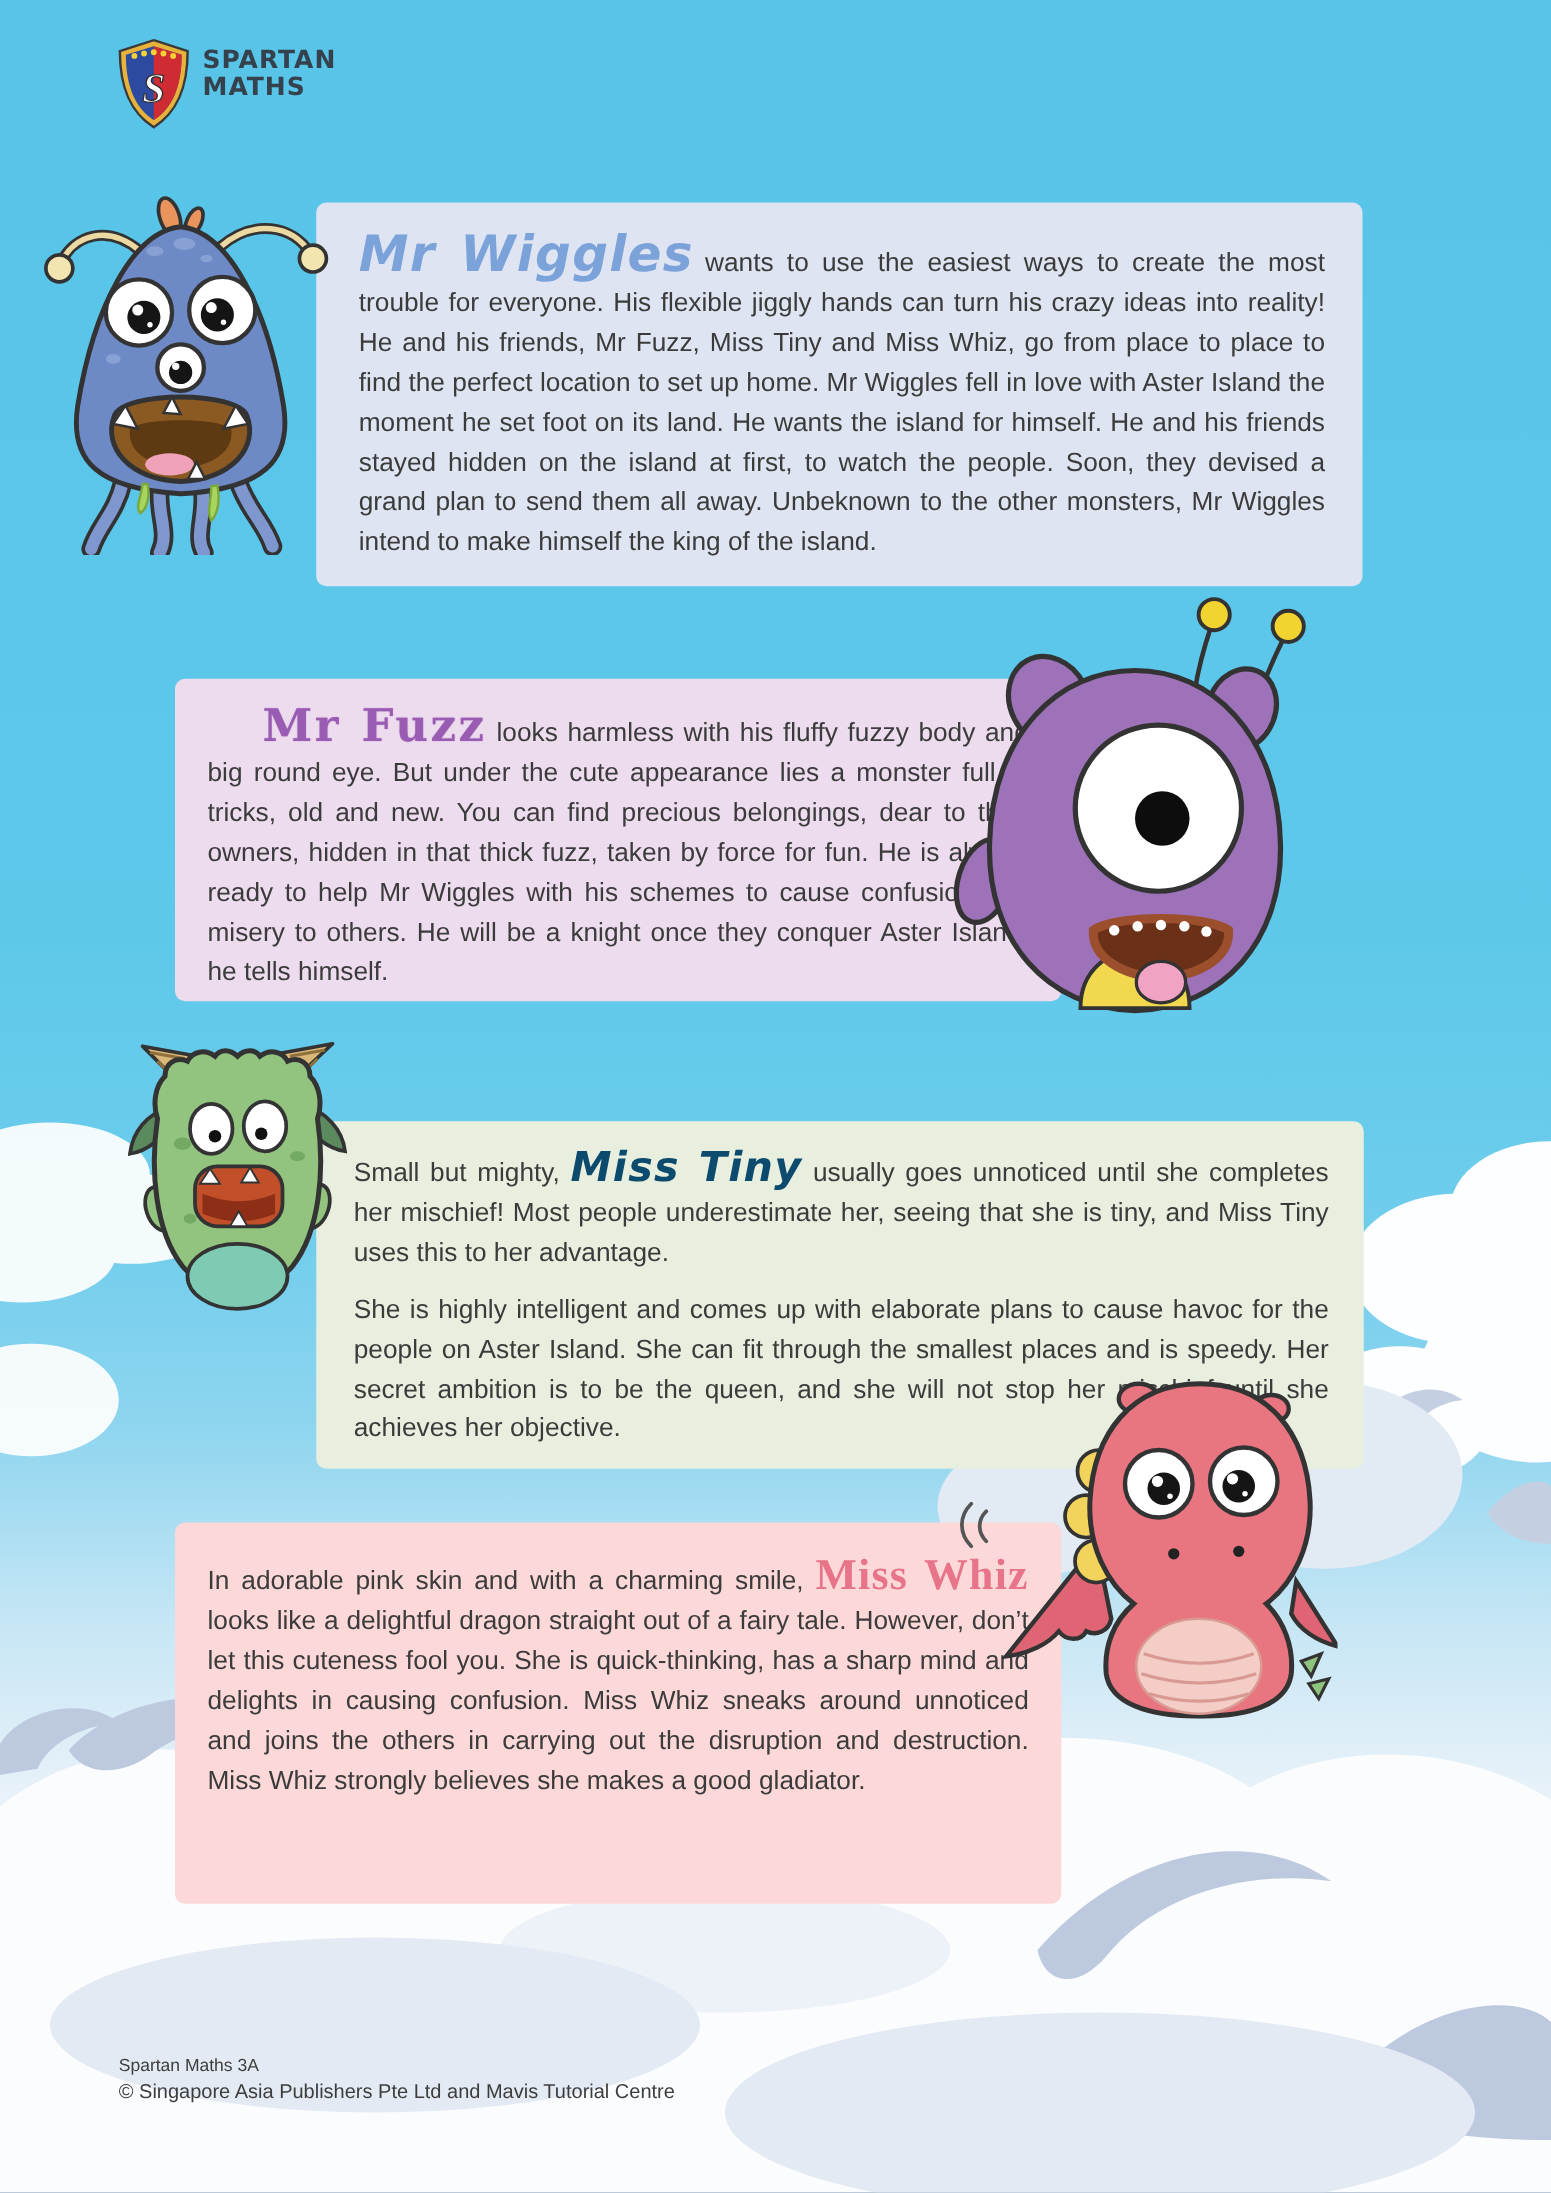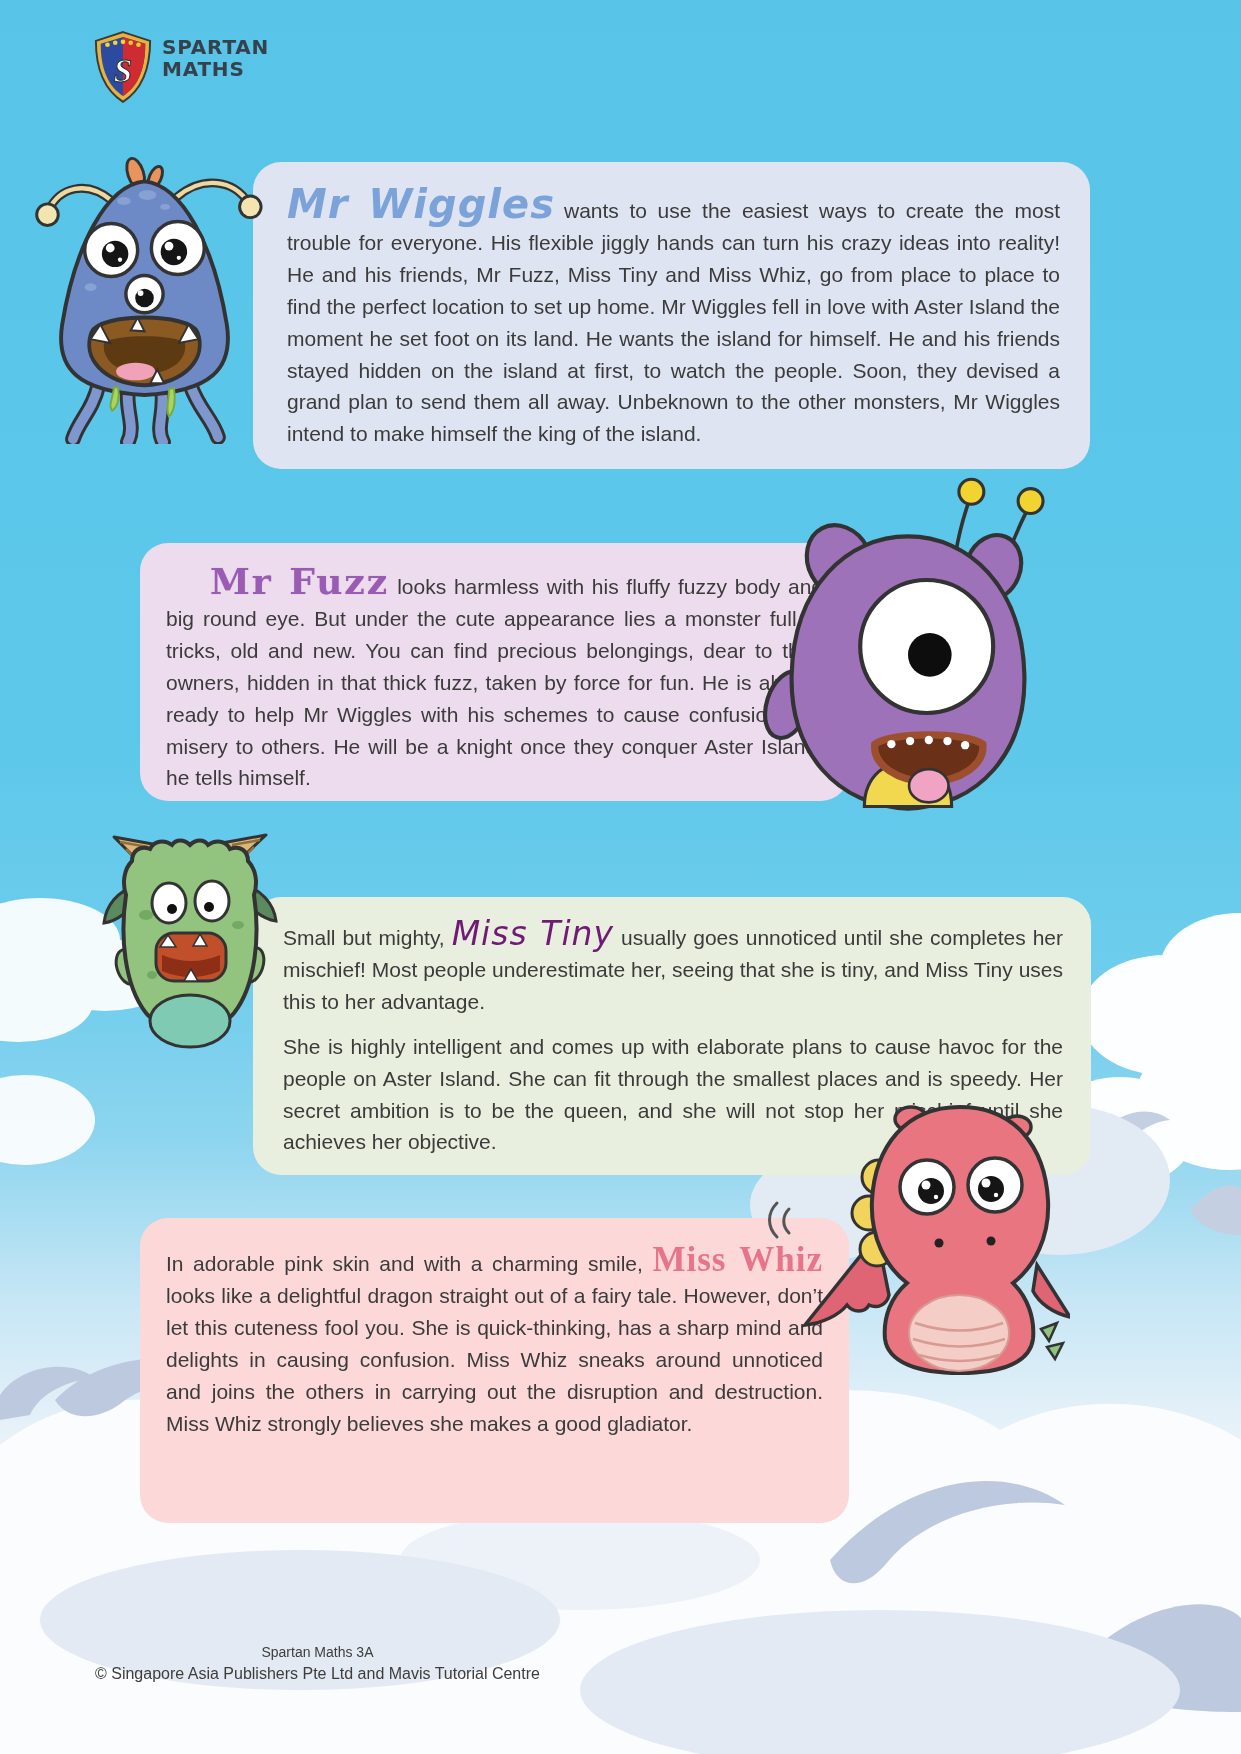--- a/index.html
+++ b/index.html
@@ -10,41 +10,41 @@
   }
   .clouds{position:absolute;inset:0;width:100%;height:100%;z-index:0;}
   .layer{position:absolute;z-index:2;}
   
   .brand{left:92px;top:30px;display:flex;align-items:flex-start;gap:8px;}
   .brand svg{width:62px;height:74px;display:block;}
   .brand-name{font-weight:800;font-size:20px;line-height:1.12;color:#35424e;letter-spacing:.8px;margin-top:6px;font-family:"DejaVu Sans",sans-serif;}
   
   .page-title{left:132px;top:82px;font-size:45px;font-weight:800;color:#ee2f64;letter-spacing:.5px;font-family:"DejaVu Sans",sans-serif;}
   
-  .card{box-sizing:border-box;border-radius:28px;}
+  .card{box-sizing:border-box;border-radius:8px;}
   .card-wiggles{left:253px;top:162px;width:837px;height:307px;background:#dfe4f2;padding:24px 30px 0 34px;}
   .card-fuzz{left:140px;top:543px;width:709px;height:258px;background:#eddcee;padding:22px 26px 0 26px;}
   .card-tiny{left:253px;top:897px;width:838px;height:278px;background:#e9efdf;padding:22px 28px 0 30px;}
   .card-whiz{left:140px;top:1218px;width:709px;height:305px;background:#fcd8d8;padding:26px 26px 13px 26px;}
   .body-text{margin:0;font-size:21px;line-height:1.52;text-align:justify;color:#3b3b3b;}
   .body-text + .body-text{margin-top:13px;}
   .mname{line-height:.9;white-space:nowrap;}
   .name-wiggles{color:#7ba3da;font-size:40px;font-weight:700;font-style:italic;letter-spacing:1px;margin-right:9px;font-family:"DejaVu Sans",sans-serif;}
   .name-fuzz{color:#9a5cb3;font-size:36px;font-weight:800;letter-spacing:2px;margin-right:8px;font-family:"DejaVu Serif",serif;text-shadow:0 0 1px #b48cc9;margin-left:44px;}
-  .name-tiny{color:#701a75;font-size:33px;font-weight:400;font-style:italic;letter-spacing:1px;font-family:"DejaVu Sans",sans-serif;}
+  .name-tiny{color:#0c4a6e;font-size:33px;font-weight:700;font-style:italic;letter-spacing:1px;font-family:"DejaVu Sans",sans-serif;}
   .name-whiz{color:#e87489;font-size:35px;font-weight:800;letter-spacing:1px;font-family:"Liberation Serif",serif;}
   
   .monster{position:absolute;z-index:3;}
   .m-wiggles{left:22px;top:150px;width:245px;height:294px;}
   .m-fuzz{left:752px;top:472px;width:312px;height:348px;}
   .m-tiny{left:88px;top:795px;width:205px;height:260px;}
   .m-whiz{left:755px;top:1085px;width:315px;height:290px;}
   
   .footer{left:95px;top:1644px;color:#3d3d3d;z-index:3;}
-  .footer-book{font-size:14px;margin:0 0 5px 0;text-align:center;}
+  .footer-book{font-size:14px;margin:0 0 5px 0;}
   .footer-copy{font-size:16px;margin:0;text-align:center;}
 </style>
 </head>
 <body>
 
 <div class="page">
 
   <svg class="clouds" viewBox="0 0 1241 1754" aria-hidden="true">
     <g fill="#ffffff" opacity="0.92">
       <ellipse cx="40" cy="940" rx="80" ry="42"></ellipse>

